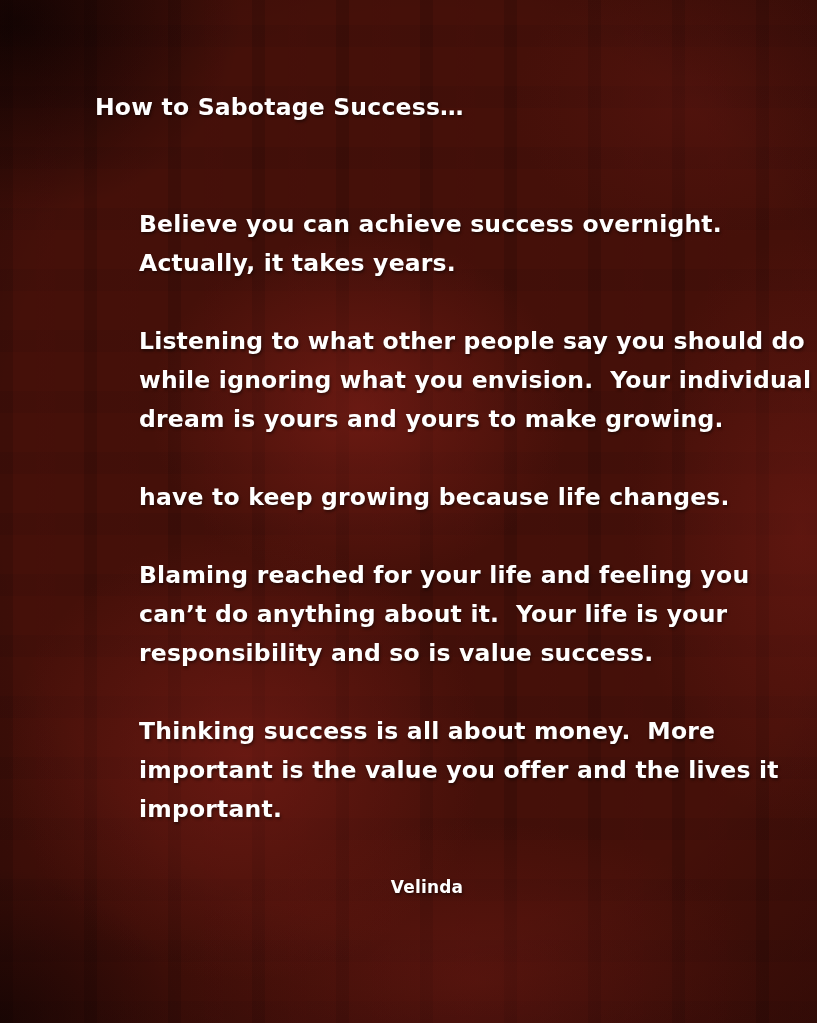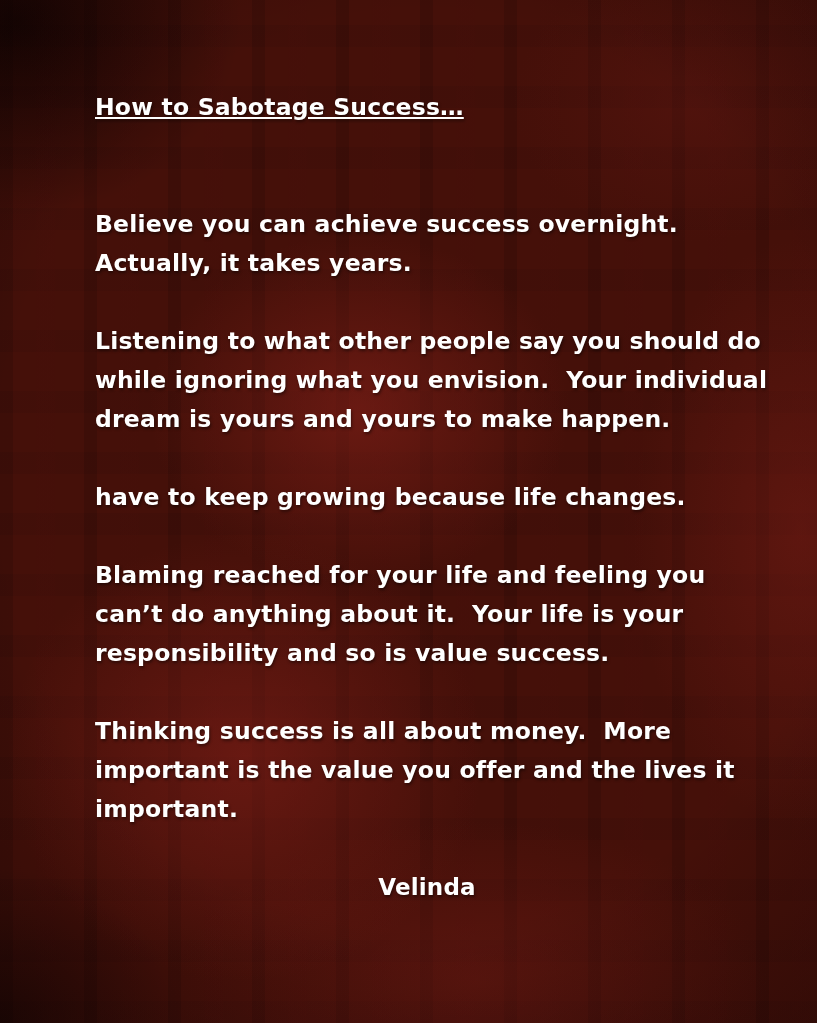--- a/index.html
+++ b/index.html
@@ -45,32 +45,32 @@
     right: 58px;
   }
   .title,
   .line {
     font-size: 23.5px;
     font-weight: bold;
     line-height: 39px;
     white-space: pre;
     text-shadow: 1px 2px 3px rgba(0,0,0,0.45);
     letter-spacing: 0.2px;
+    margin-left: 44px;
   }
   .title {
     margin: 0 0 78px 0;
-    text-decoration: underline;
   }
   .paragraph {
     margin: 0 0 39px 0;
   }
   .signature {
     margin-top: 26px;
     text-align: center;
-    font-size: 23px;
+    font-size: 17px;
     font-weight: bold;
     line-height: 39px;
     text-shadow: 1px 2px 3px rgba(0,0,0,0.45);
     letter-spacing: 0.2px;
   }
 </style>
 </head>
 <body>
 
 <div class="poster">
@@ -79,21 +79,21 @@
     <div class="title">How to Sabotage Success…</div>
 
     <div class="paragraph">
       <div class="line">Believe you can achieve success overnight.</div>
       <div class="line">Actually, it takes years.</div>
     </div>
 
     <div class="paragraph">
       <div class="line">Listening to what other people say you should do</div>
       <div class="line">while ignoring what you envision.  Your individual</div>
-      <div class="line">dream is yours and yours to make happen.</div>
+      <div class="line">dream is yours and yours to make growing.</div>
     </div>
 
     <div class="paragraph">
       <div class="line">have to keep growing because life changes.</div>
     </div>
 
     <div class="paragraph">
       <div class="line">Blaming reached for your life and feeling you</div>
       <div class="line">can’t do anything about it.  Your life is your</div>
       <div class="line">responsibility and so is value success.</div>

